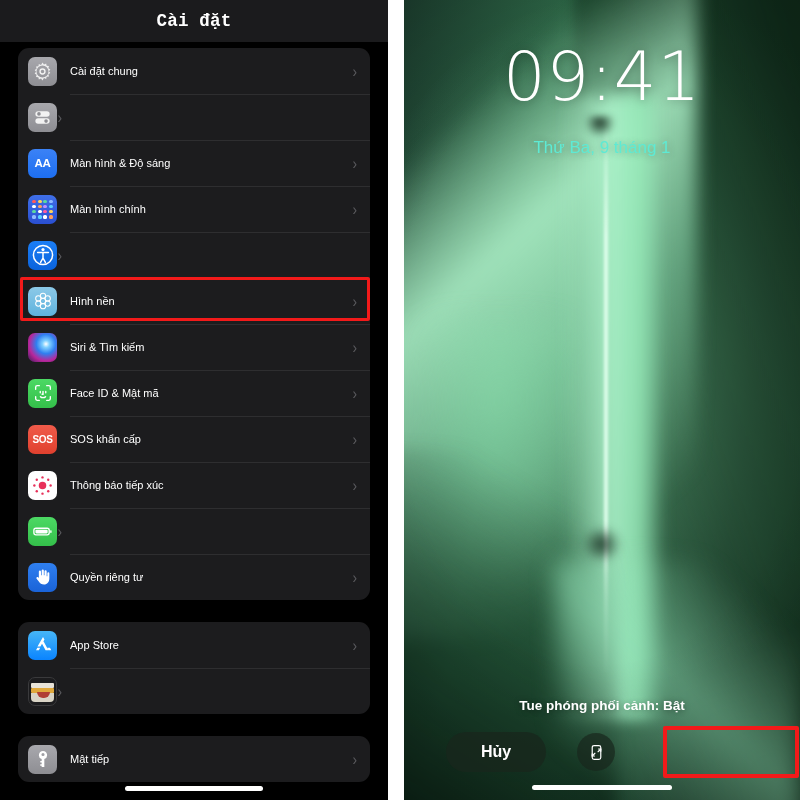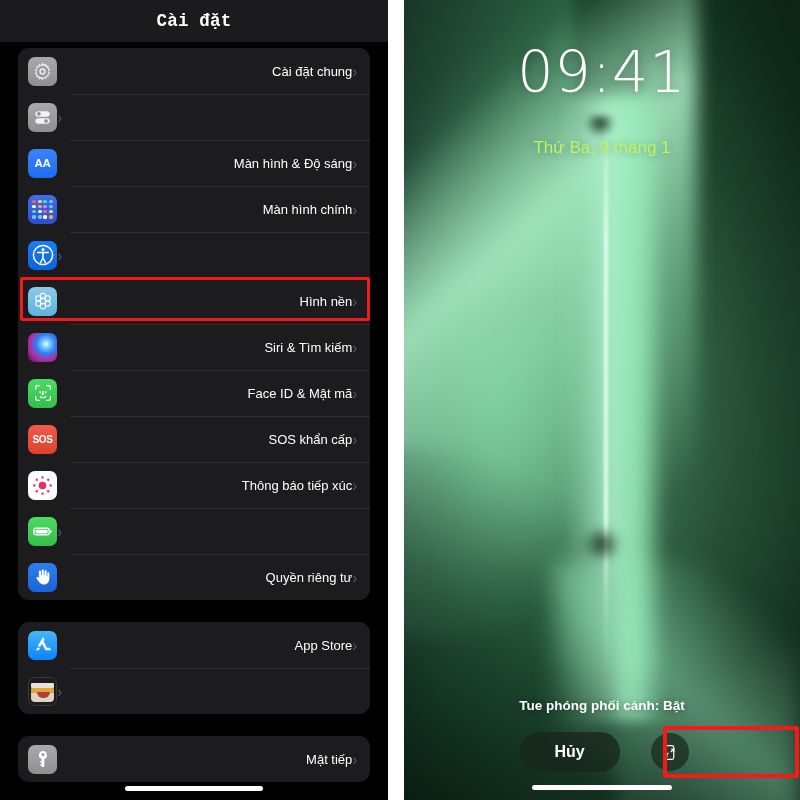--- a/index.html
+++ b/index.html
@@ -52,24 +52,23 @@
   .icon-tile {
     width: 29px; height: 29px; border-radius: 7px;
     flex: 0 0 29px;
     display: flex; align-items: center; justify-content: center;
     overflow: hidden;
     position: relative;
   }
   .row-label {
     margin-left: 13px;
     color: #ffffff;
-    font-size: 13px;
+    font-size: 11px;
     flex: 1 1 auto;
     white-space: nowrap;
-    text-align: right;
   }
   .chev {
     color: #5a5a5e; font-size: 17px; line-height: 1; font-weight: 500;
     transform: scaleX(.8);
   }
 
   
   .hl-box {
     position: absolute;
     left: 20px; width: 350px;
@@ -185,49 +184,49 @@
   }
   .wp-vignette {
     position: absolute; inset: 0;
     background: radial-gradient(125% 90% at 50% 45%, rgba(0,0,0,0) 42%, rgba(0,0,0,.42) 100%);
   }
 
   .ls-clock {
     position: absolute; top: 44px; left: 0; right: 0;
     text-align: center;
     color: #ffffff;
-    font-size: 57px;
+    font-size: 67px;
     font-weight: 300;
     letter-spacing: 1px;
     line-height: 1;
     text-shadow: 0 1px 10px rgba(0,0,0,.28);
     font-family: "DejaVu Sans", sans-serif;
   }
   .ls-date {
     position: absolute; top: 138px; left: 0; right: 0;
     text-align: center;
-    color: #bef264;
+    color: #5eead4;
     font-size: 17px;
     font-weight: 500;
     text-shadow: 0 1px 8px rgba(0,0,0,.3);
   }
 
   .perspective-note {
     position: absolute; left: 0; right: 0; top: 698px;
     text-align: center;
     color: #ffffff;
     font-size: 13.5px;
     font-weight: bold;
     text-shadow: 0 1px 6px rgba(0,0,0,.4);
   }
 
   .ctrl-bar {
     position: absolute; left: 4px; right: 0; top: 731px;
     height: 42px;
-    display: flex; align-items: center; justify-content: center;
+    display: flex; align-items: center; justify-content: flex-start;
     padding: 0 38px;
     gap: 31px;
   }
   .pill {
     height: 40px; min-width: 100px;
     border-radius: 20px;
     background: rgba(24,38,28,.78);
     color: #ffffff;
     font-size: 16px; font-weight: bold;
     display: flex; align-items: center; justify-content: center;

